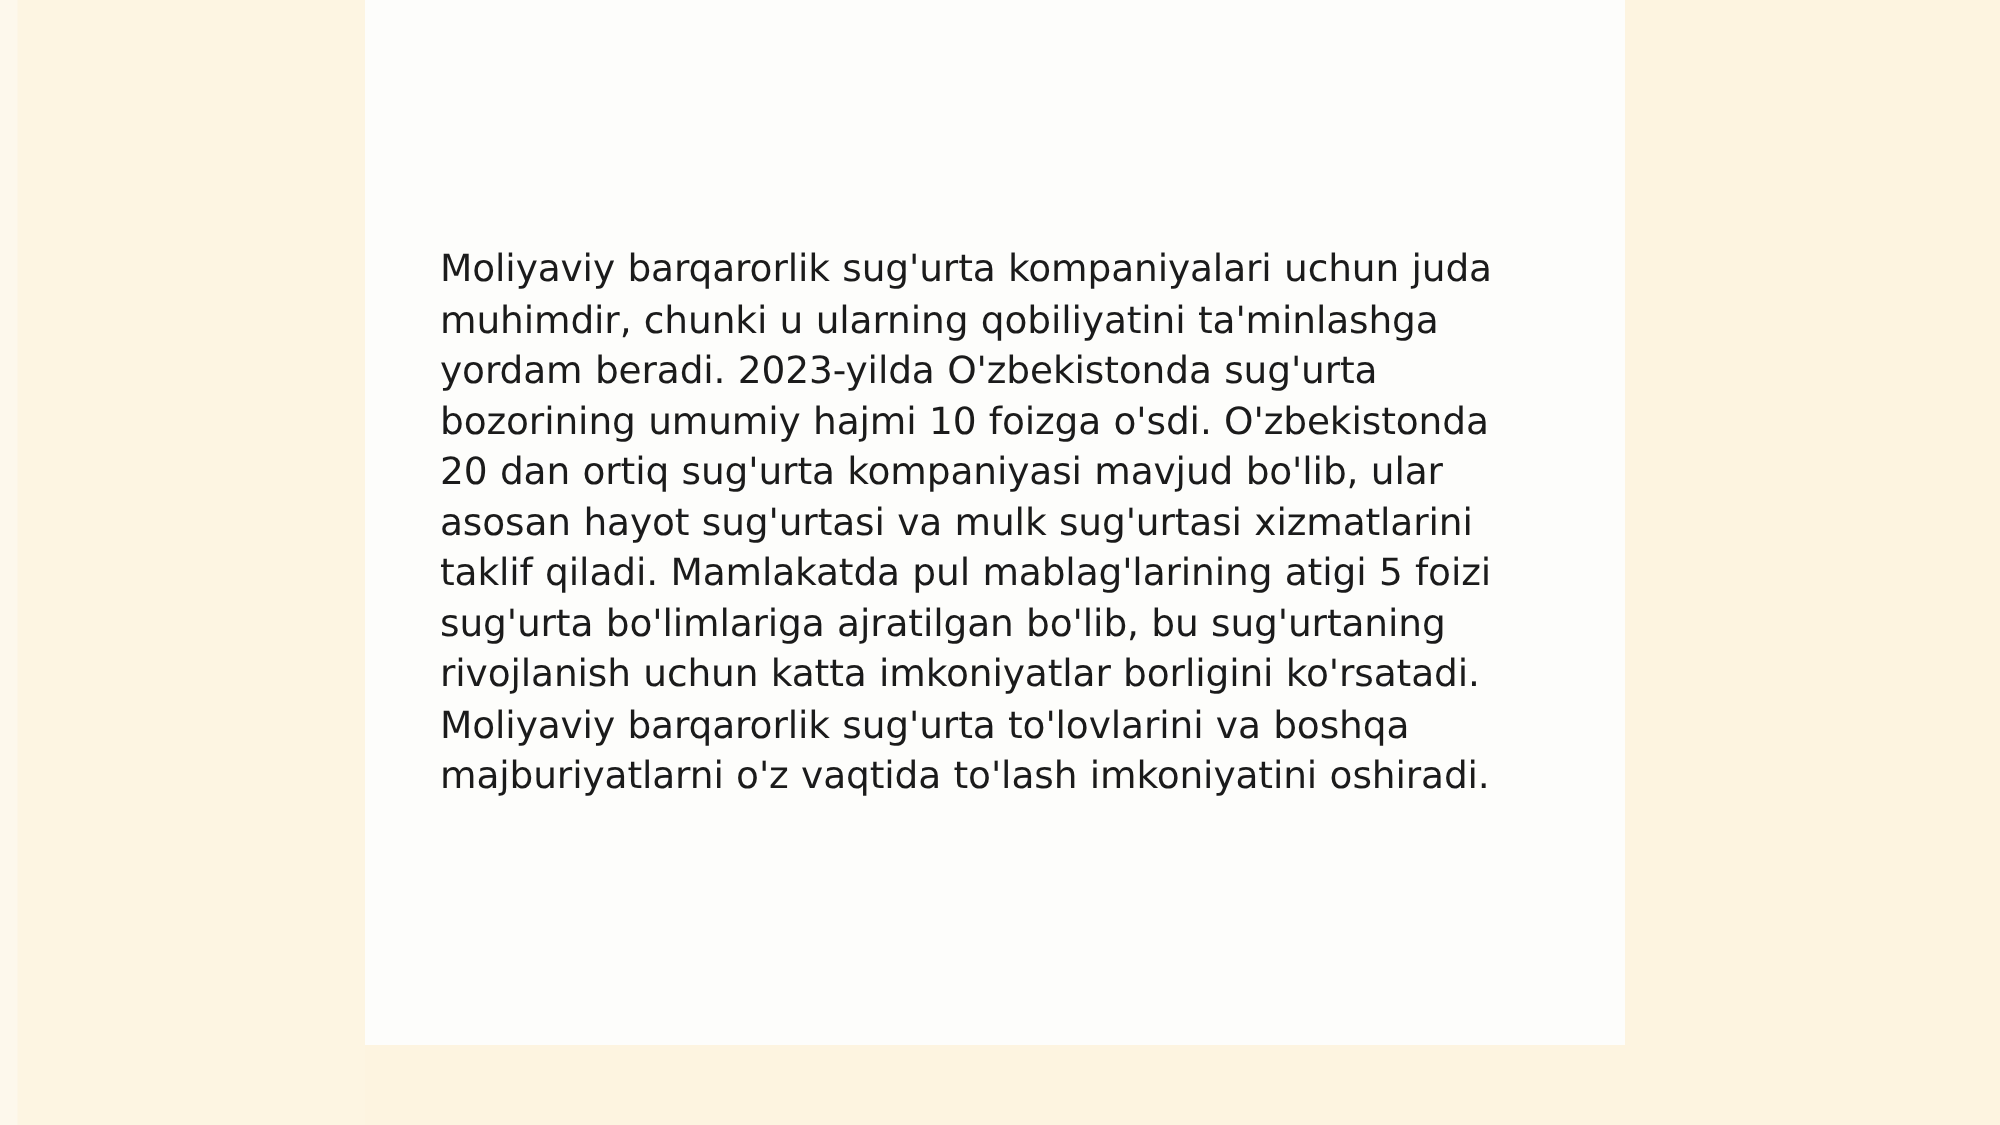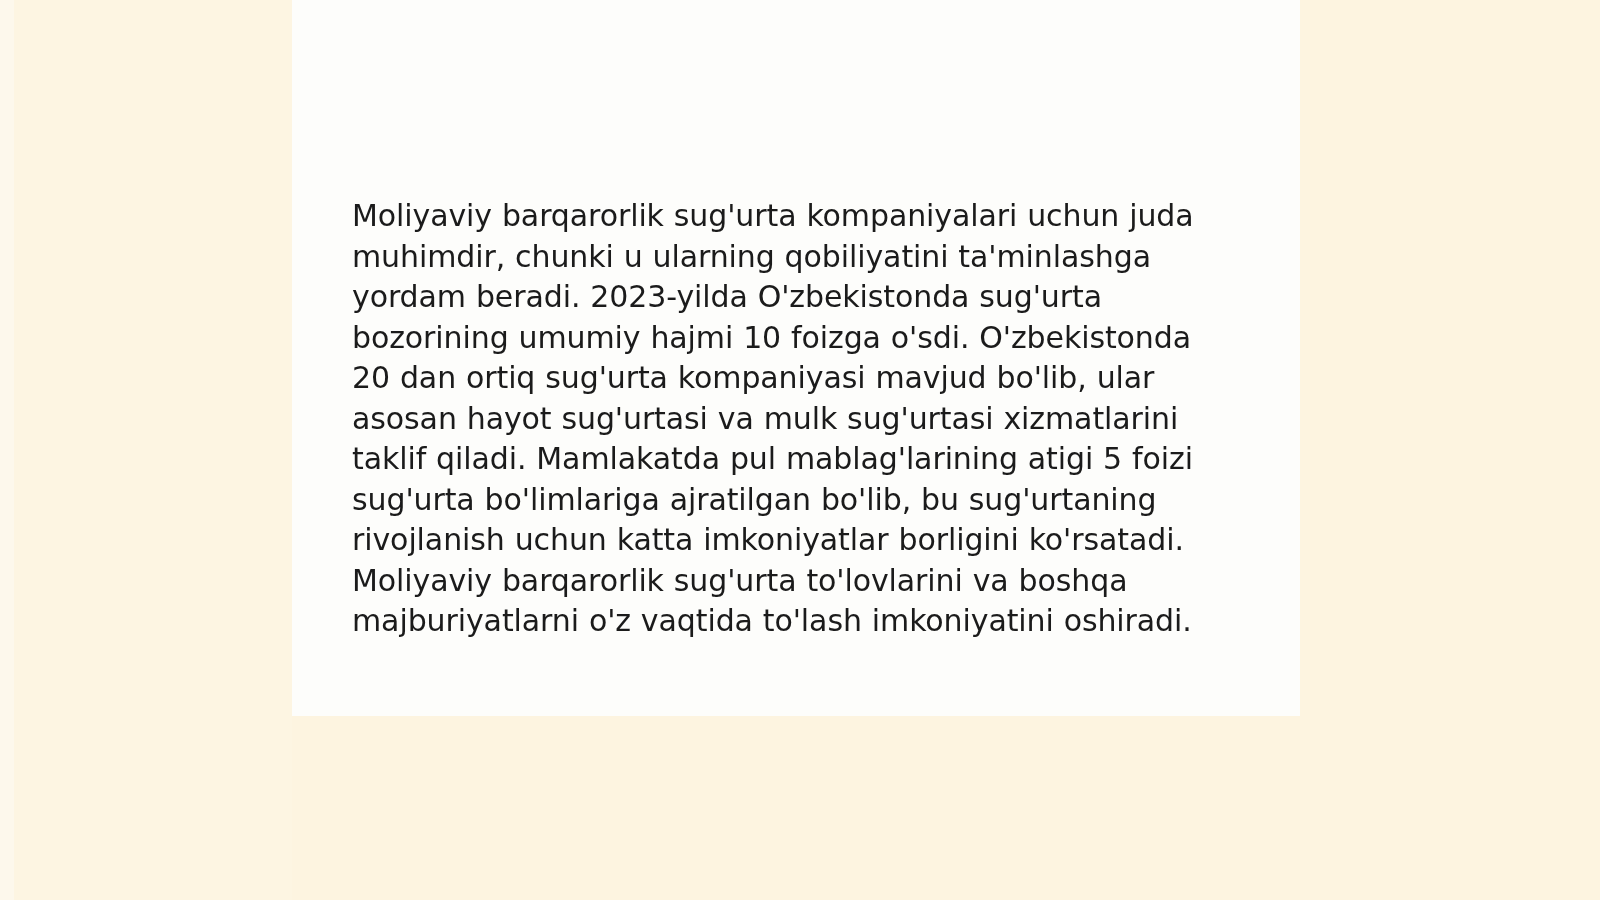--- a/index.html
+++ b/index.html
@@ -44,21 +44,21 @@
     width: 300px;
     height: 900px;
     background: #fdf4e0;
   }
   
   .sheet {
     position: absolute;
     left: 292px;
     top: 0;
     width: 1008px;
-    height: 716px;
+    height: 836px;
     background: #fdfdfb;
   }
   .text-block {
     position: absolute;
     left: 60px;
     top: 196px;
     width: 870px;
   }
   .body-paragraph {
     margin: 0;

